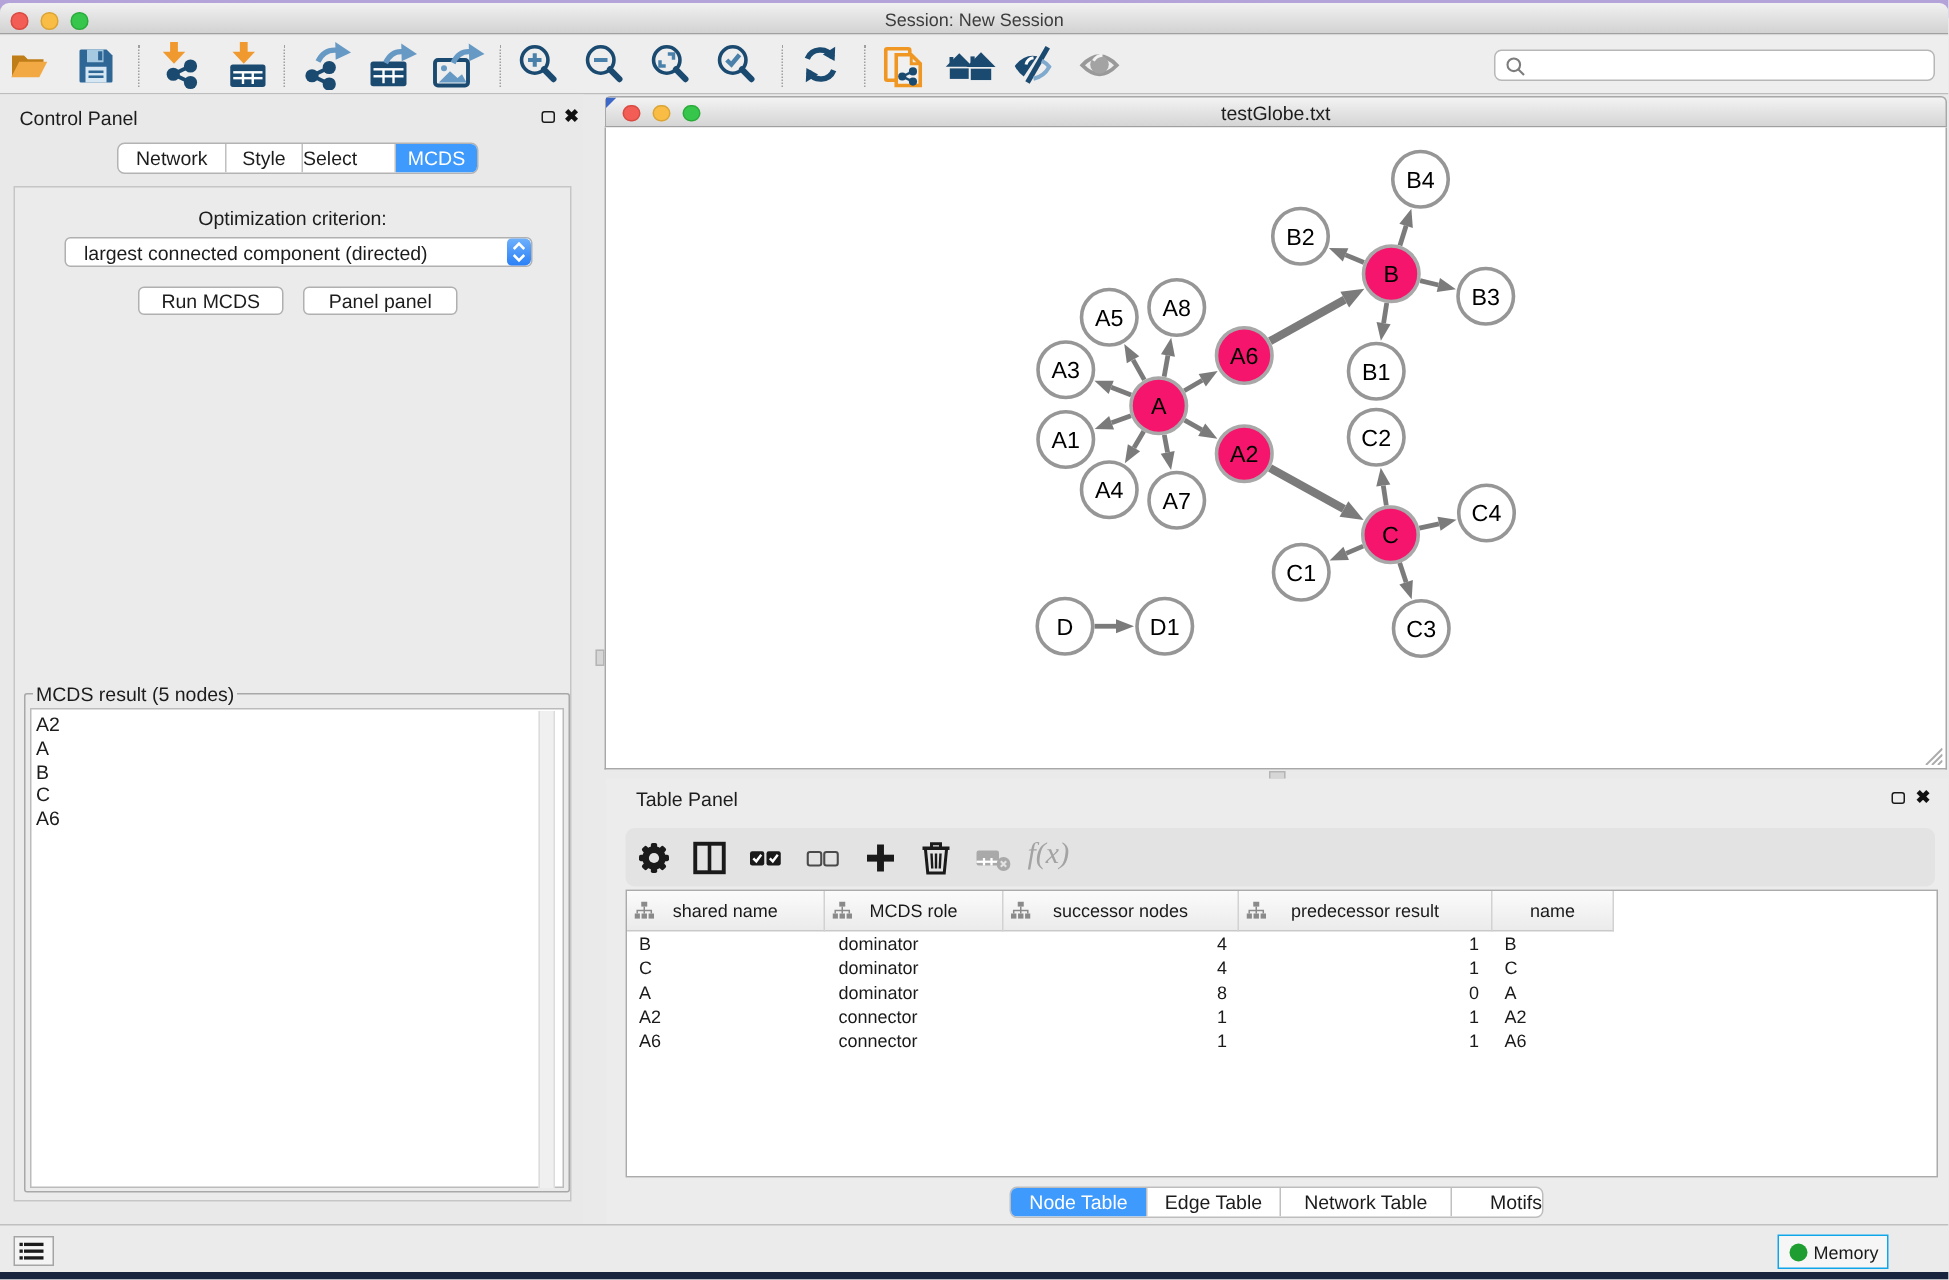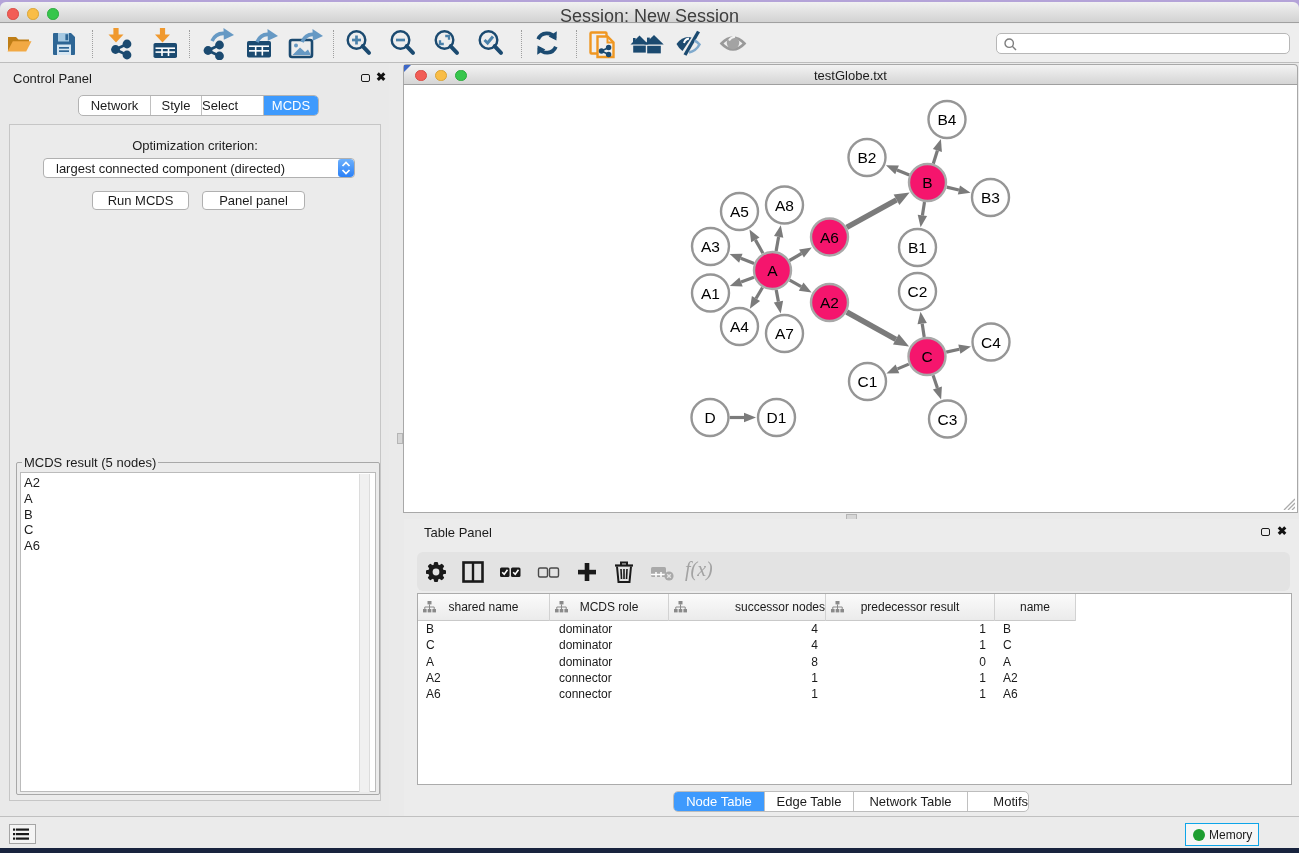--- a/index.html
+++ b/index.html
@@ -8,21 +8,21 @@
 .txt13 { font-size:13px; color:#1c1c1c; }
 </style></head>
 <body>
 
 <div class="abs" style="left:0;top:0;width:1299px;height:12px;background:#b4a3d8;"></div>
 
 <div class="abs" style="left:0;top:2px;width:1299px;height:21px;background:linear-gradient(#f1f1f1,#d2d2d2);border-bottom:1px solid #a0a0a0;border-radius:6px 6px 0 0;">
   <div class="abs" style="left:7px;top:6px;width:11.5px;height:11.5px;border-radius:50%;background:#f25d56;border:1px solid #d94b42;"></div>
   <div class="abs" style="left:27px;top:6px;width:11.5px;height:11.5px;border-radius:50%;background:#f9bd46;border:1px solid #dba433;"></div>
   <div class="abs" style="left:47px;top:6px;width:11.5px;height:11.5px;border-radius:50%;background:#37c64c;border:1px solid #2aab3c;"></div>
-  <div class="abs" style="left:0;top:4px;width:1299px;text-align:center;font-size:18px;color:#3d3d3d;">Session: New Session</div>
+  <div class="abs" style="left:0;top:4px;width:1299px;text-align:center;font-size:12px;color:#3d3d3d;">Session: New Session</div>
 </div>
 
 <div id="toolbar" class="abs" style="left:0;top:24px;width:1299px;height:39px;background:#eeeeee;border-bottom:1px solid #bdbdbd;">
 <svg class="abs" style="left:4px;top:4px;" width="34" height="32" viewBox="0 0 34 32">
       <path d="M4 9 L12 9 L14.5 11.5 L25 11.5 L25 15 L4 22 Z" fill="#bf7e17"></path>
       <path d="M4 9 L4 23 L6 23 Z" fill="#bf7e17"></path>
       <path d="M3.5 23.5 L8.8 13.2 L27.5 13.2 L22.2 23.5 Z" fill="#f2a944"></path>
     </svg>
     <svg class="abs" style="left:48px;top:4px;" width="34" height="32" viewBox="0 0 34 32">
       <path d="M5 6 Q5 5 6 5 L23 5 L27 9 L27 26 Q27 27 26 27 L6 27 Q5 27 5 26 Z" fill="#2e6695"></path>
@@ -394,21 +394,21 @@
           <g fill="#8a8a8a">
             <rect x="4.5" y="0" width="4" height="3.4"></rect>
             <rect x="0" y="8" width="3.6" height="3.4"></rect>
             <rect x="4.7" y="8" width="3.6" height="3.4"></rect>
             <rect x="9.4" y="8" width="3.6" height="3.4"></rect>
           </g>
           <g stroke="#8a8a8a" stroke-width="1">
             <path d="M6.5 3.4 L6.5 6 M1.8 8 L1.8 6 L11.2 6 L11.2 8 M6.5 6 L6.5 8" fill="none"></path>
           </g>
         </svg>
-        <div class="abs" style="left:0;top:6px;width:100%;text-align:right;font-size:12px;color:#1a1a1a;">successor nodes</div>
+        <div class="abs" style="left:0;top:6px;width:100%;text-align:center;font-size:12px;color:#1a1a1a;">successor nodes</div>
       </div>
       <div class="abs" style="left:408px;top:0;width:169px;height:27px;border-right:1px solid #d2d2d2;">
         <svg class="abs" style="left:5px;top:7px;" width="13" height="12" viewBox="0 0 13 12">
           <g fill="#8a8a8a">
             <rect x="4.5" y="0" width="4" height="3.4"></rect>
             <rect x="0" y="8" width="3.6" height="3.4"></rect>
             <rect x="4.7" y="8" width="3.6" height="3.4"></rect>
             <rect x="9.4" y="8" width="3.6" height="3.4"></rect>
           </g>
           <g stroke="#8a8a8a" stroke-width="1">

